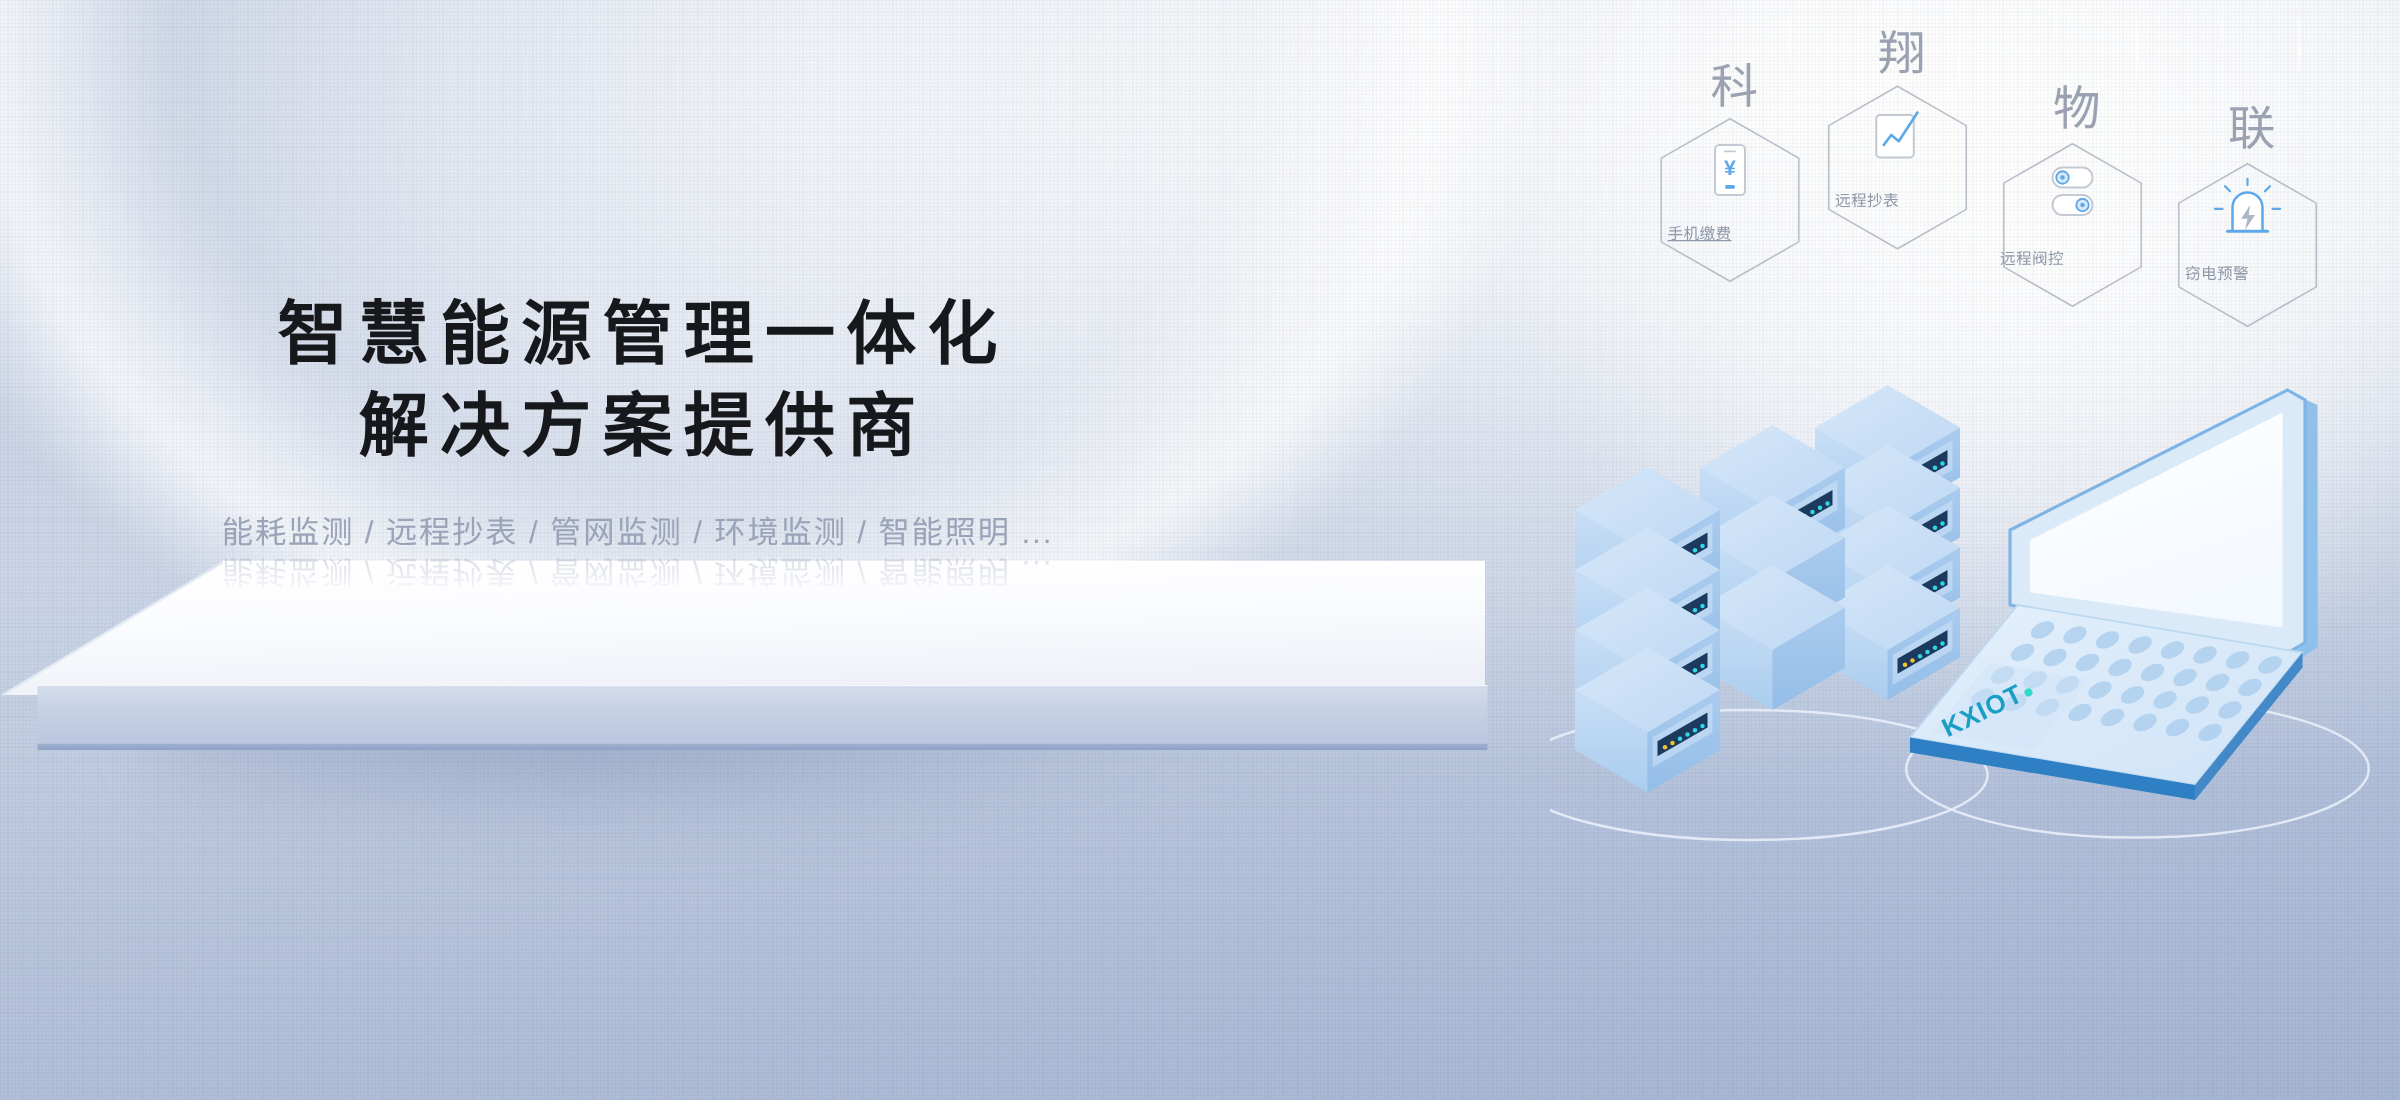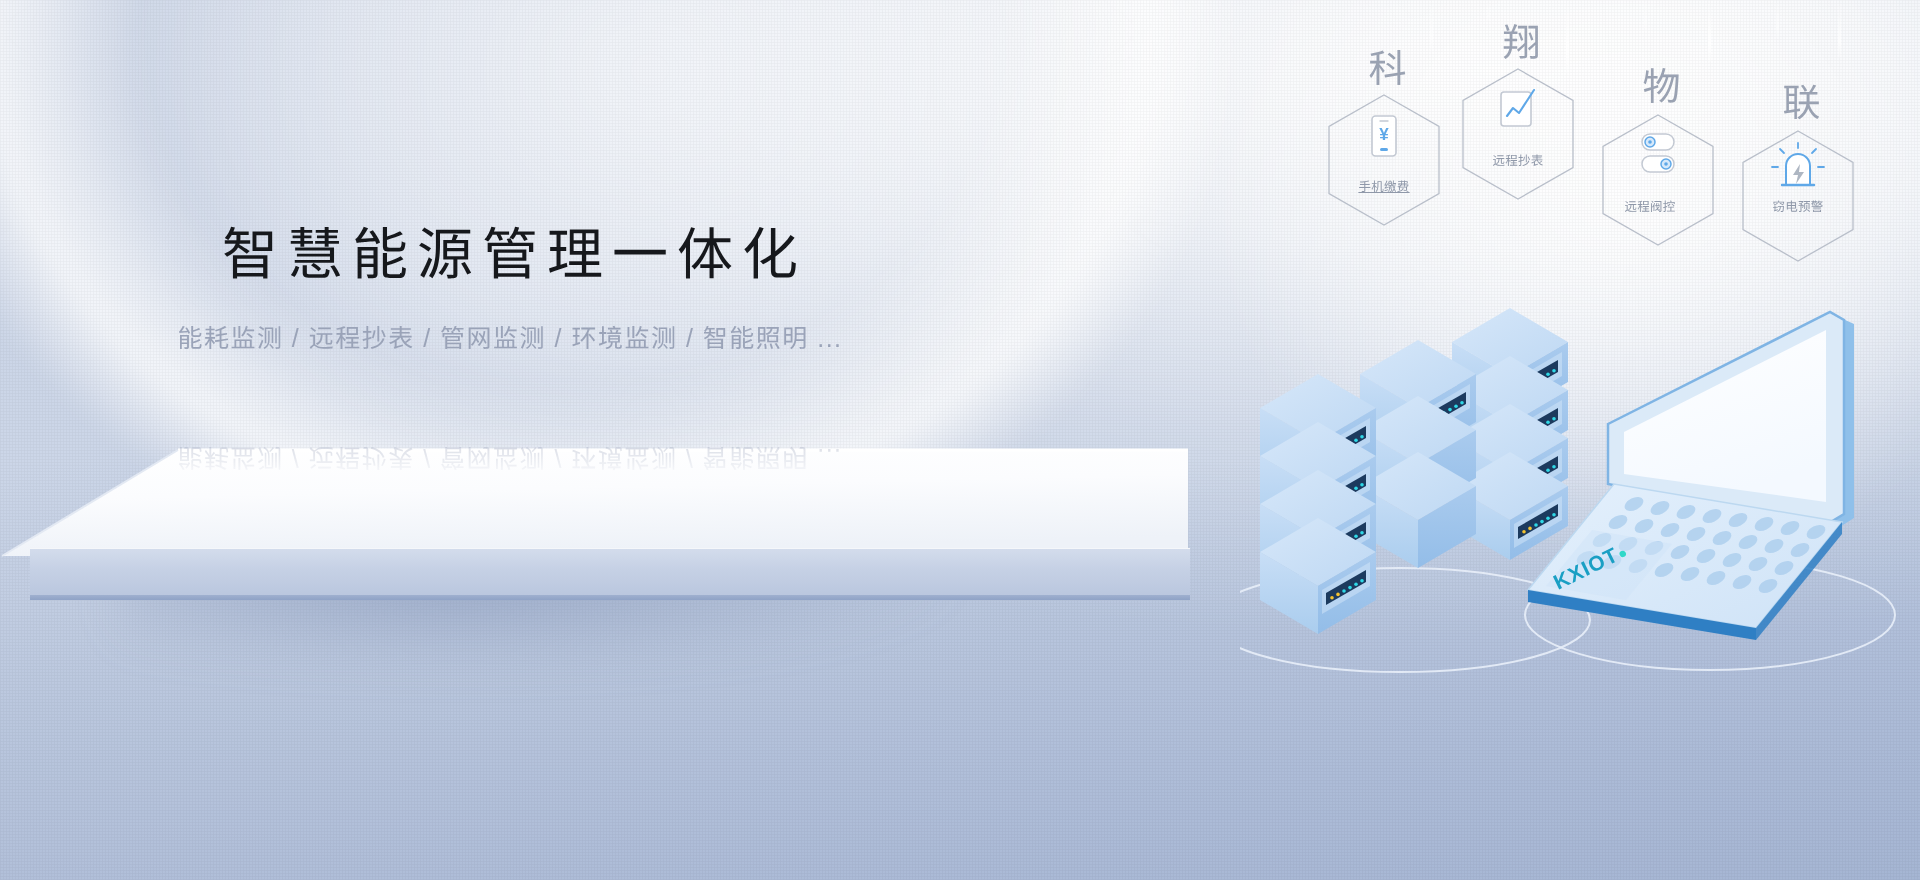--- a/index.html
+++ b/index.html
@@ -74,24 +74,24 @@
 
   
   .copy {
     position: absolute;
     left: 0; top: 218px;
     width: 1020px;
     text-align: center;
     z-index: 6;
   }
   .headline {
-    margin: 0;
+    margin: 12px;
     font-size: 56px;
     line-height: 1.33;
-    font-weight: 400;
+    font-weight: 700;
     letter-spacing: 9px;
     color: #16181c;
     text-indent: 9px;
     white-space: nowrap;
   }
   .headline .l2 { display: block; }
   .tagline {
     margin: 26px 0 0 0;
     font-size: 25px;
     letter-spacing: 1.5px;
@@ -152,21 +152,21 @@
     font-weight: 400;
     letter-spacing: 1px;
     text-align: center;
     width: 60px;
   }
   .hex-shape { position: absolute; }
   .hex-label {
     position: absolute;
     font-size: 12.5px;
     color: #8f98a9;
-    text-align: center;
+    text-align: left;
     width: 100px;
     letter-spacing: .3px;
     white-space: nowrap;
   }
 
   
   .hardware { position: absolute; left: 1240px; top: 290px; width: 680px; height: 420px; z-index: 6; }
 
   .kx-logo-text {
     font-family: "Liberation Sans", sans-serif;
@@ -194,20 +194,21 @@
       <div class="streak" style="left: 1566px; top: 0px; height: 74px; opacity: 0.85;"></div>
       <div class="streak" style="left: 1644px; top: 0px; height: 32px; opacity: 0.45;"></div>
       <div class="streak" style="left: 1708px; top: 0px; height: 62px; opacity: 0.9;"></div>
       <div class="streak" style="left: 1776px; top: 0px; height: 38px; opacity: 0.5;"></div>
       <div class="streak" style="left: 1838px; top: 0px; height: 58px; opacity: 0.75;"></div>
     </div>
 
   <div class="copy">
     <h1 class="headline">
       <span>智慧能源管理一体化</span>
+      <span class="l2">解决方案提供商</span>
     </h1>
     <p class="tagline">能耗监测 / 远程抄表 / 管网监测 / 环境监测 / 智能照明 ...</p>
   </div>
 
   <div class="shelf-wrap">
     <div class="shelf-shadow"></div>
 
     <svg class="shelf-top" viewBox="0 0 1190 112" preserveAspectRatio="none">
       <defs>
         <linearGradient id="shelfTopGrad" x1="0" y1="0" x2="0.25" y2="1">
@@ -279,21 +280,21 @@
       <svg class="hex-shape" style="left:42px; top:90px;" width="64" height="58" viewBox="0 0 64 58">
         <path d="M20 42 V24 a12 12 0 0 1 24 0 V42" fill="#ffffff" stroke="#5fa8e8" stroke-width="2" stroke-linejoin="round"></path>
         <line x1="16" y1="43" x2="48" y2="43" stroke="#5fa8e8" stroke-width="2.4" stroke-linecap="round"></line>
         <polygon points="34,22 27,33 32,33 30,42 38,30 33,30" fill="#aeb6c2"></polygon>
         <line x1="32" y1="6" x2="32" y2="1" stroke="#5fa8e8" stroke-width="1.8" stroke-linecap="round"></line>
         <line x1="18" y1="11" x2="14" y2="7" stroke="#5fa8e8" stroke-width="1.8" stroke-linecap="round"></line>
         <line x1="46" y1="11" x2="50" y2="7" stroke="#5fa8e8" stroke-width="1.8" stroke-linecap="round"></line>
         <line x1="12" y1="25" x2="6" y2="25" stroke="#5fa8e8" stroke-width="1.8" stroke-linecap="round"></line>
         <line x1="52" y1="25" x2="58" y2="25" stroke="#5fa8e8" stroke-width="1.8" stroke-linecap="round"></line>
       </svg>
-      <div class="hex-label" style="left:24px; top:144px;">窃电预警</div>
+      <div class="hex-label" style="left:24px; top:156px;">窃电预警</div>
     </div>
   </div>
 
   <div class="hardware">
     <svg width="680" height="420" viewBox="0 0 680 420">
       <defs>
         <linearGradient id="svTop" x1="0" y1="0" x2="1" y2="1">
           <stop offset="0%" stop-color="#d6e7f9"></stop>
             <stop offset="100%" stop-color="#bed8f3"></stop>
         </linearGradient>

